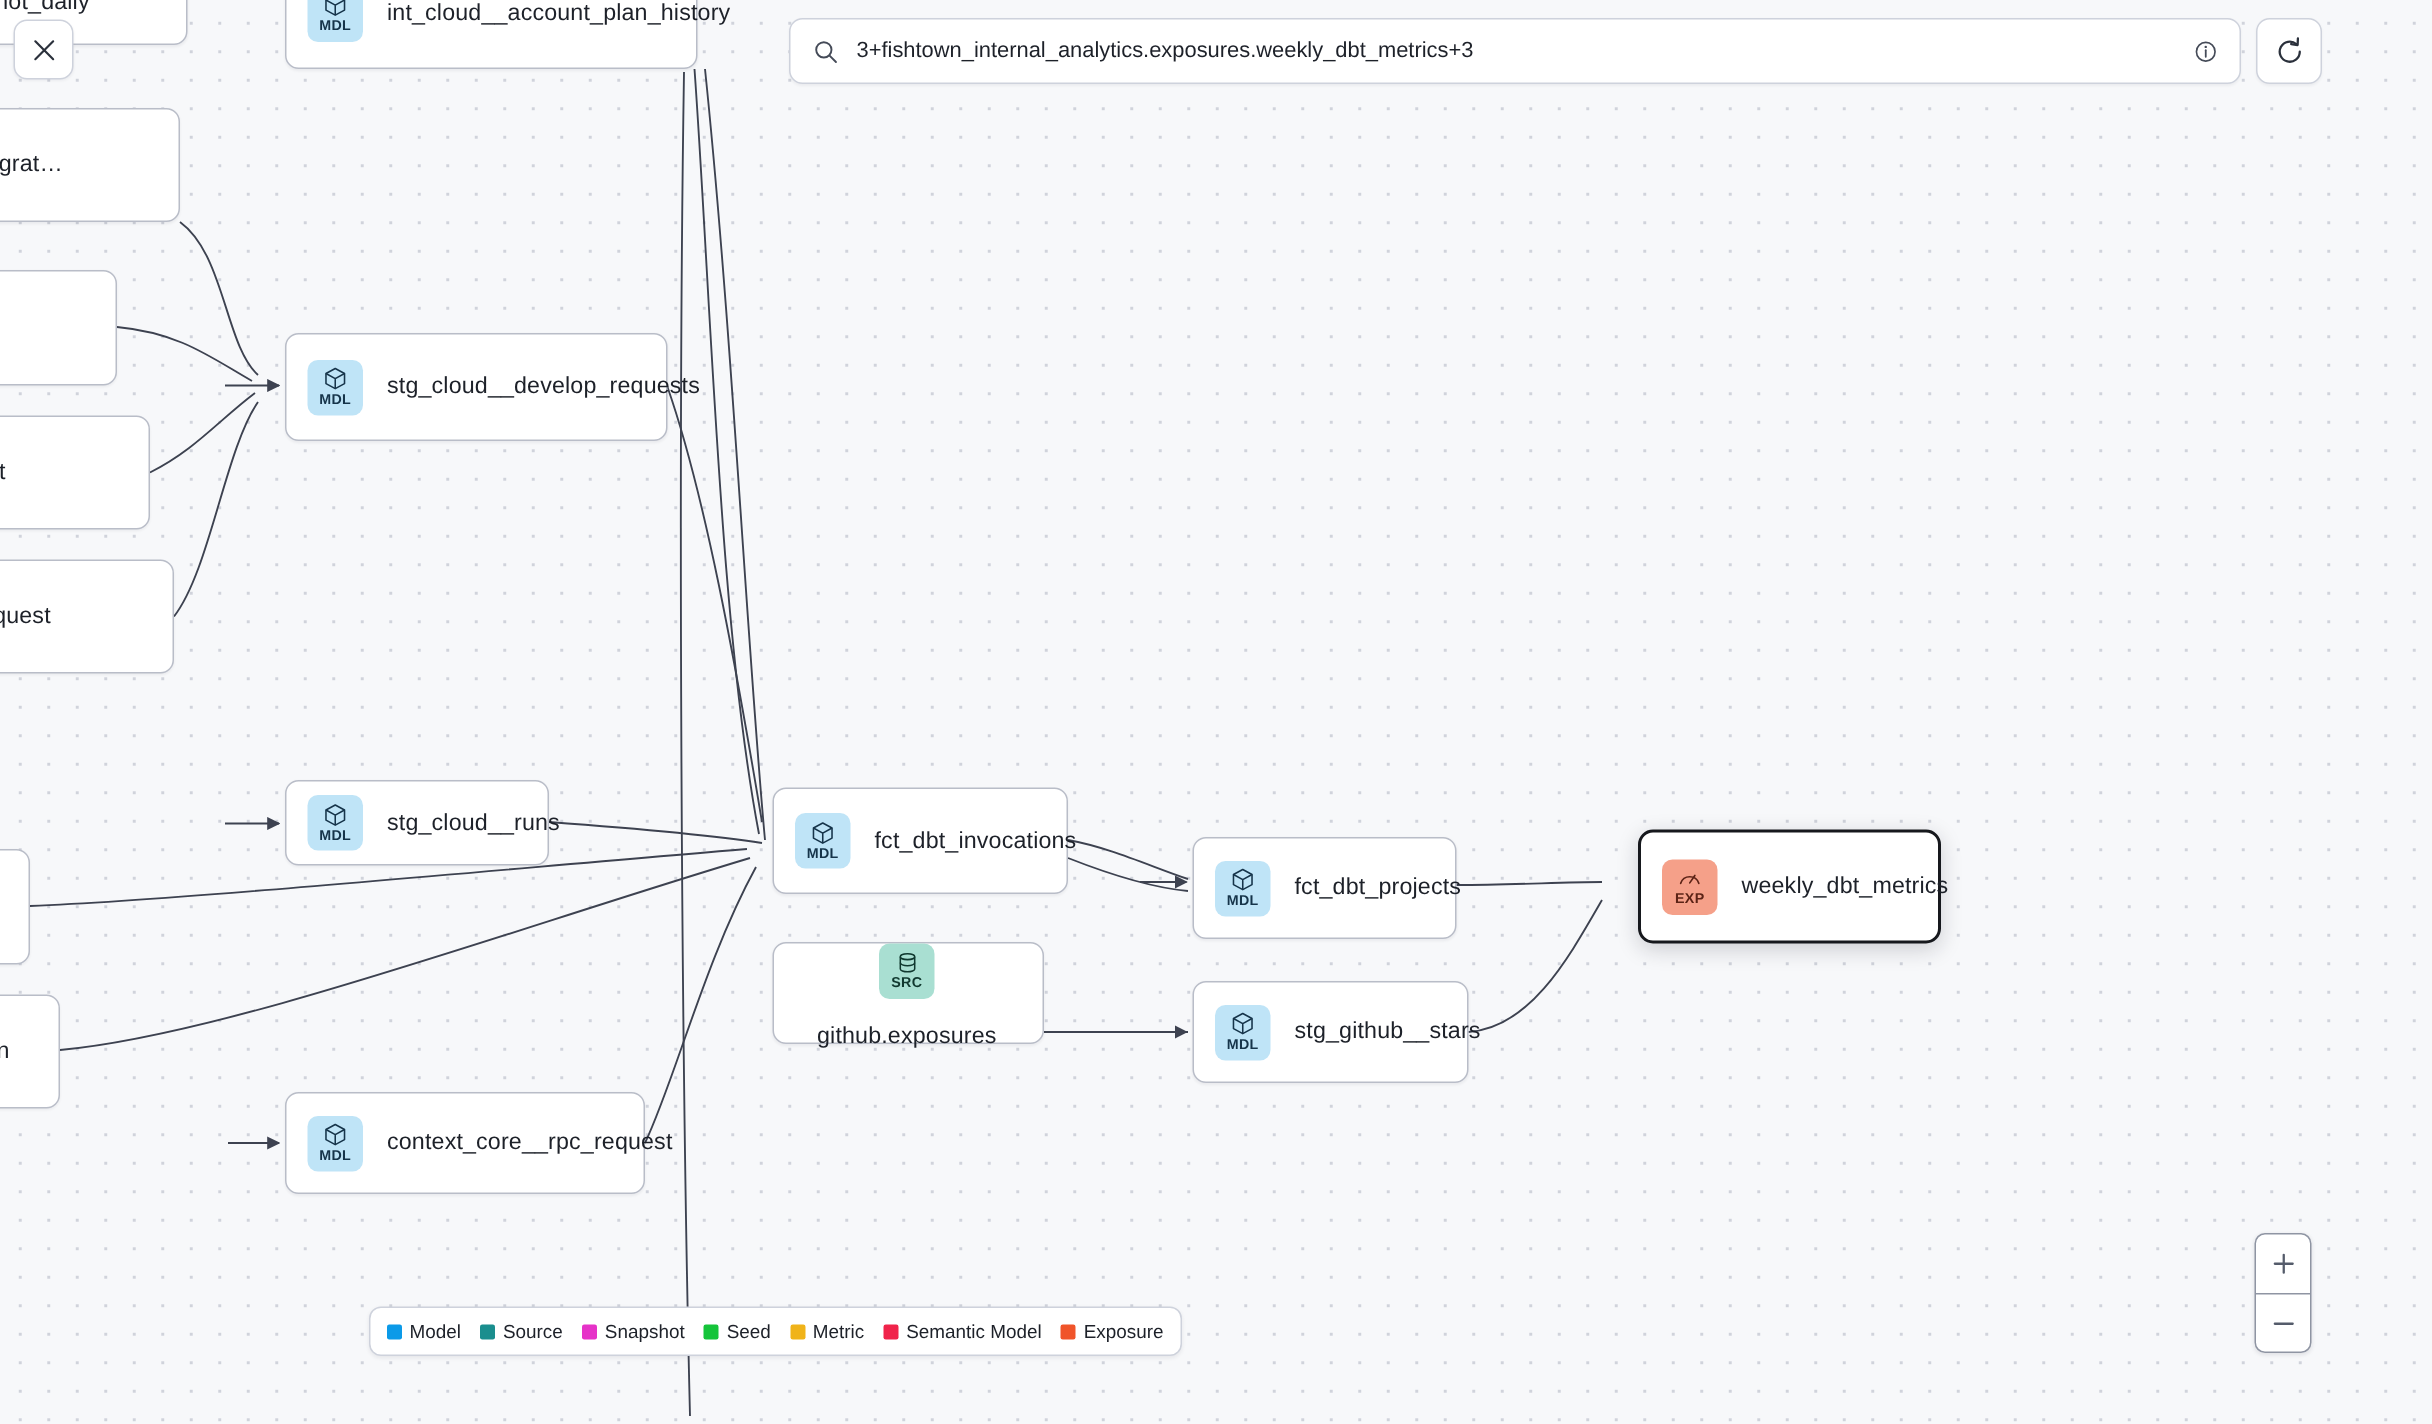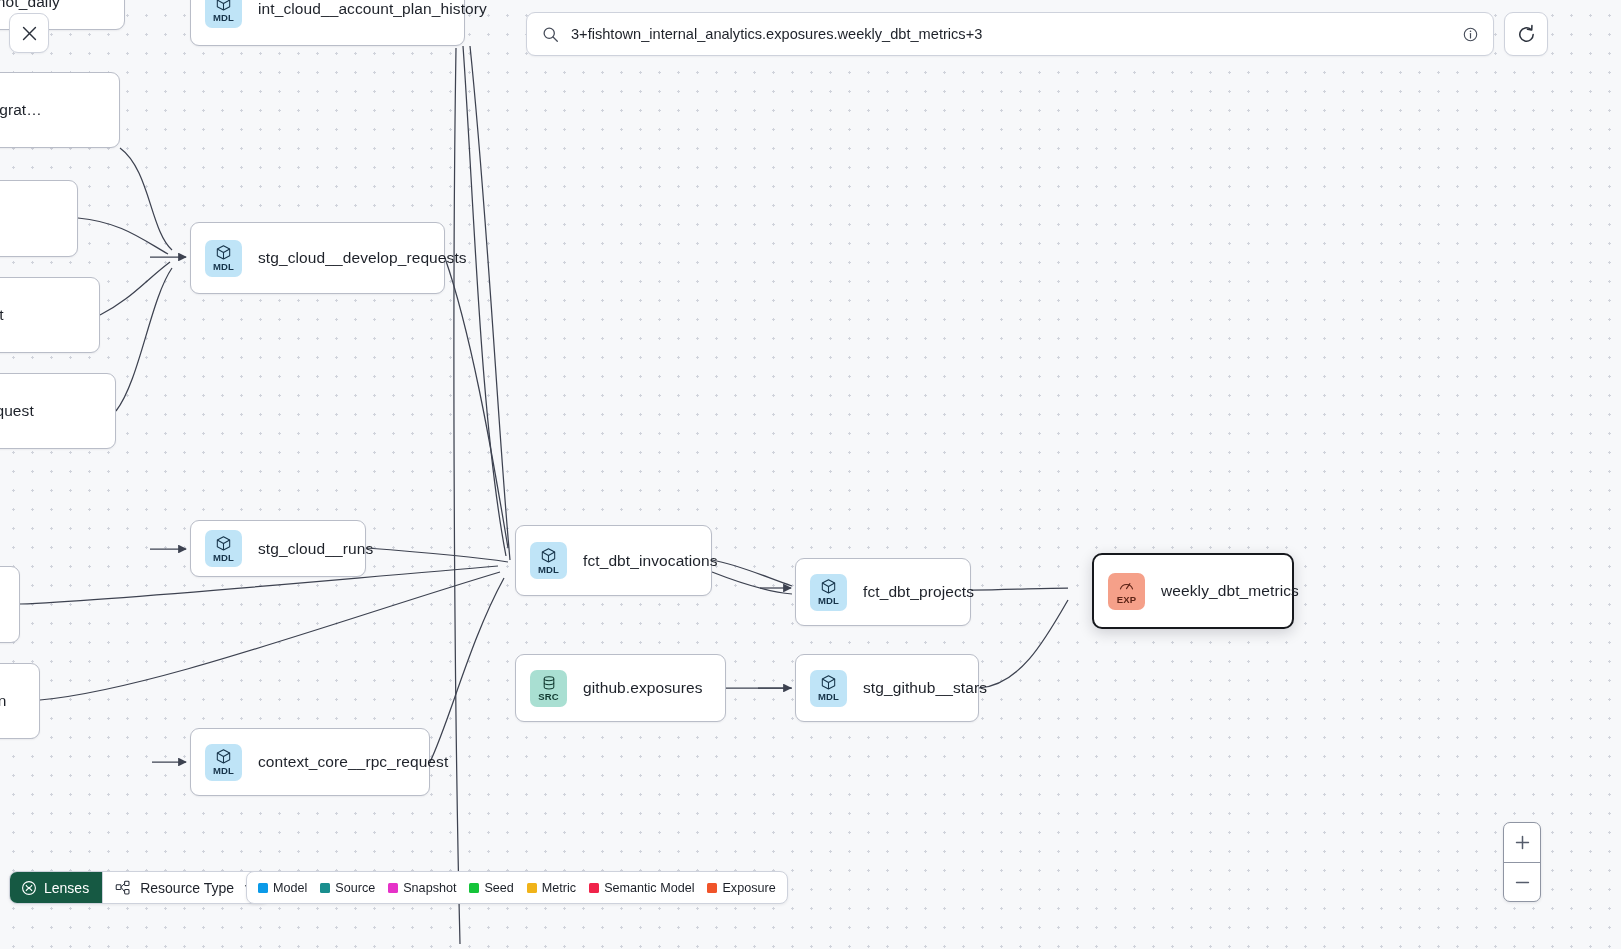--- a/index.html
+++ b/index.html
@@ -300,21 +300,21 @@
           <span>
             <svg width="17" height="17" viewBox="0 0 22 22">
               <path d="M11 2.2 L19 6.5 L19 15.2 L11 19.5 L3 15.2 L3 6.5 Z" fill="none" stroke="currentColor" stroke-width="1.35" stroke-linejoin="round"></path>
               <path d="M3 6.5 L11 10.9 L19 6.5 M11 10.9 L11 19.5" fill="none" stroke="currentColor" stroke-width="1.35" stroke-linejoin="round"></path>
             </svg>
           </span>
           <span class="badge-text">MDL</span>
         </div>
         <span class="node-label">fct_dbt_invocations</span>
       </div>
-      <div class="node" style="left: 515px; top: 654px; width: 211px; height: 68px;">
+      <div class="node" style="left: 515px; top: 628px; width: 181px; height: 68px; flex-direction: column;">
         <div class="badge src">
           <span>
             <svg width="16" height="16" viewBox="0 0 22 22">
               <ellipse cx="11" cy="5.2" rx="6.6" ry="2.7" fill="none" stroke="currentColor" stroke-width="1.4"></ellipse>
               <path d="M4.4 5.2 L4.4 16.4 C4.4 17.9 7.4 19.1 11 19.1 C14.6 19.1 17.6 17.9 17.6 16.4 L17.6 5.2" fill="none" stroke="currentColor" stroke-width="1.4"></path>
               <path d="M4.4 10.8 C4.4 12.3 7.4 13.5 11 13.5 C14.6 13.5 17.6 12.3 17.6 10.8" fill="none" stroke="currentColor" stroke-width="1.4"></path>
             </svg>
           </span>
           <span class="badge-text">SRC</span>
         </div>
@@ -378,42 +378,20 @@
     </svg>
   </div>
 
   <div class="refresh-btn">
     <svg width="21" height="21" viewBox="0 0 22 22">
       <path d="M18 11 A7 7 0 1 1 15.6 5.7" stroke="#2b313c" stroke-width="1.6" fill="none" stroke-linecap="round"></path>
       <path d="M16.7 1.7 L16.5 6.3 L12 5.6" stroke="#2b313c" stroke-width="1.6" fill="none" stroke-linecap="round" stroke-linejoin="round"></path>
     </svg>
   </div>
 
-  <div class="toolbar">
-    <div class="lenses-btn">
-      <svg width="16" height="16" viewBox="0 0 20 20">
-        <circle cx="10" cy="10" r="8" stroke="#ffffff" stroke-width="1.4" fill="none"></circle>
-        <path d="M6.2 13.8 C8 10 12 10 13.8 6.2" stroke="#ffffff" stroke-width="1.3" fill="none"></path>
-        <path d="M6.2 6.2 C8 10 12 10 13.8 13.8" stroke="#ffffff" stroke-width="1.3" fill="none"></path>
-      </svg>
-      <span>Lenses</span>
-    </div>
-    <div class="restype-btn">
-      <svg width="16" height="16" viewBox="0 0 20 20">
-        <rect x="1.5" y="6" width="6" height="6" rx="1.2" stroke="#2b313c" stroke-width="1.3" fill="none"></rect>
-        <rect x="12" y="1.5" width="5.5" height="5.5" rx="1.2" stroke="#2b313c" stroke-width="1.3" fill="none"></rect>
-        <rect x="12" y="12" width="5.5" height="5.5" rx="1.2" stroke="#2b313c" stroke-width="1.3" fill="none"></rect>
-        <path d="M7.5 9 L12 4.2 M7.5 9 L12 14.8" stroke="#2b313c" stroke-width="1.2" fill="none"></path>
-      </svg>
-      <span>Resource Type</span>
-      <svg width="13" height="13" viewBox="0 0 20 20">
-        <path d="M4 7 L10 13.5 L16 7" stroke="#2b313c" stroke-width="1.6" fill="none" stroke-linecap="round" stroke-linejoin="round"></path>
-      </svg>
-    </div>
-  </div>
 
   <div class="legend" id="legend">
       <div class="legend-item">
         <span class="legend-swatch" style="background: rgb(11, 154, 232);"></span>
         <span class="legend-label">Model</span>
       </div>
       <div class="legend-item">
         <span class="legend-swatch" style="background: rgb(26, 142, 142);"></span>
         <span class="legend-label">Source</span>
       </div>

